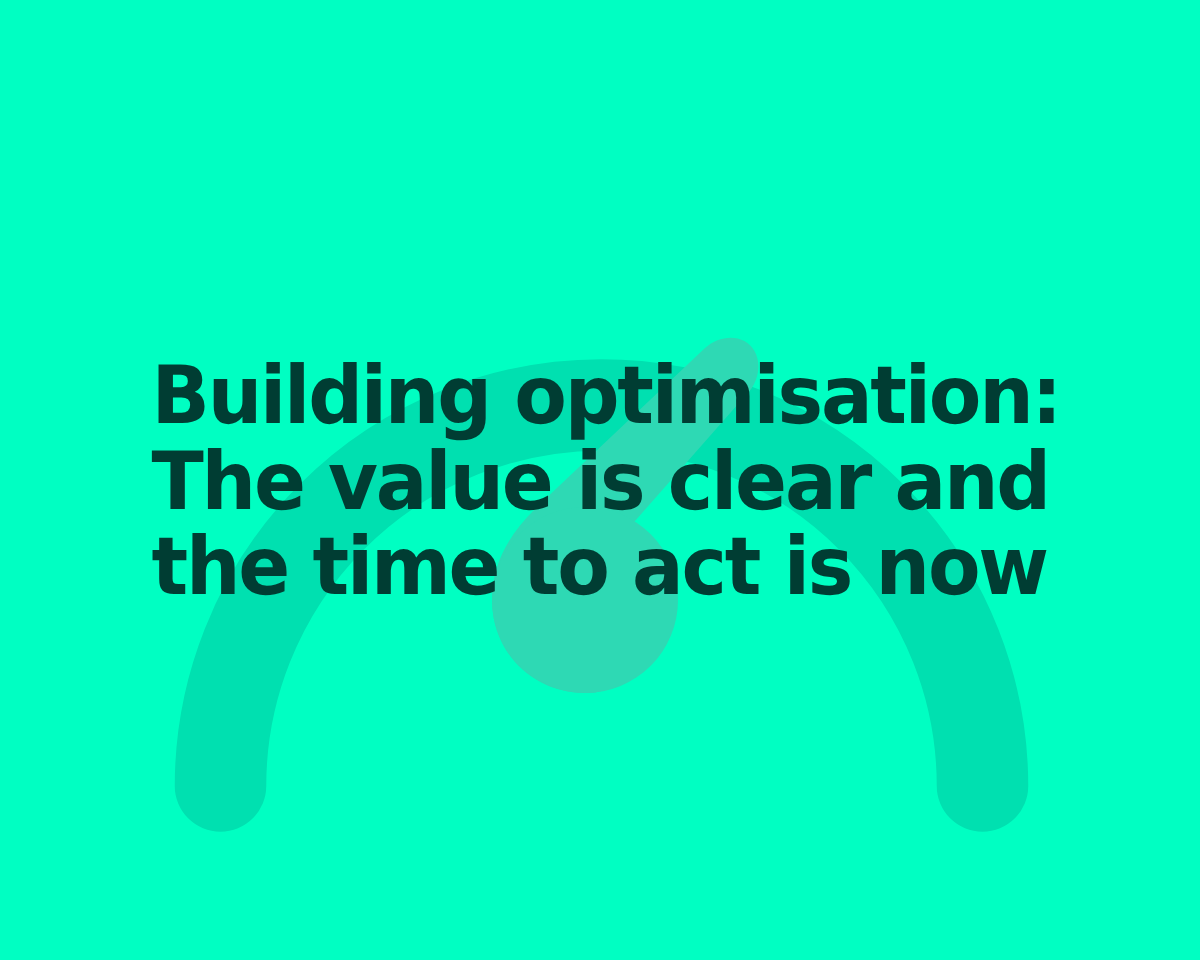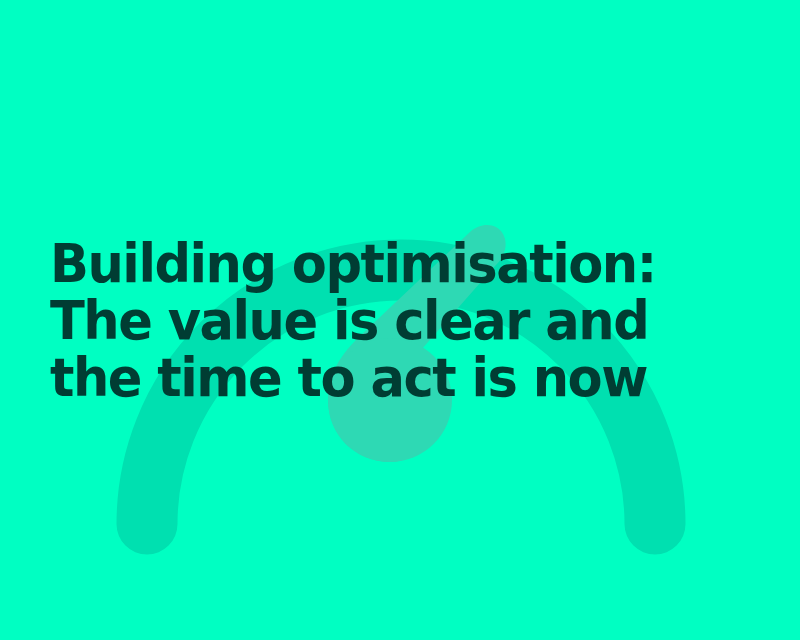--- a/index.html
+++ b/index.html
@@ -32,21 +32,21 @@
   #headline {
     position: absolute;
     left: 0;
     top: 0;
     width: 800px;
     height: 640px;
     display: flex;
     flex-direction: column;
     justify-content: center;
     align-items: flex-start;
-    padding-left: 50px;
+    padding-left: 101px;
     box-sizing: border-box;
   }
 
   .headline-line {
     display: block;
     font-family: "DejaVu Sans", "Liberation Sans", sans-serif;
     font-weight: bold;
     font-size: 53.5px;
     line-height: 57px;
     letter-spacing: -1.55px;

